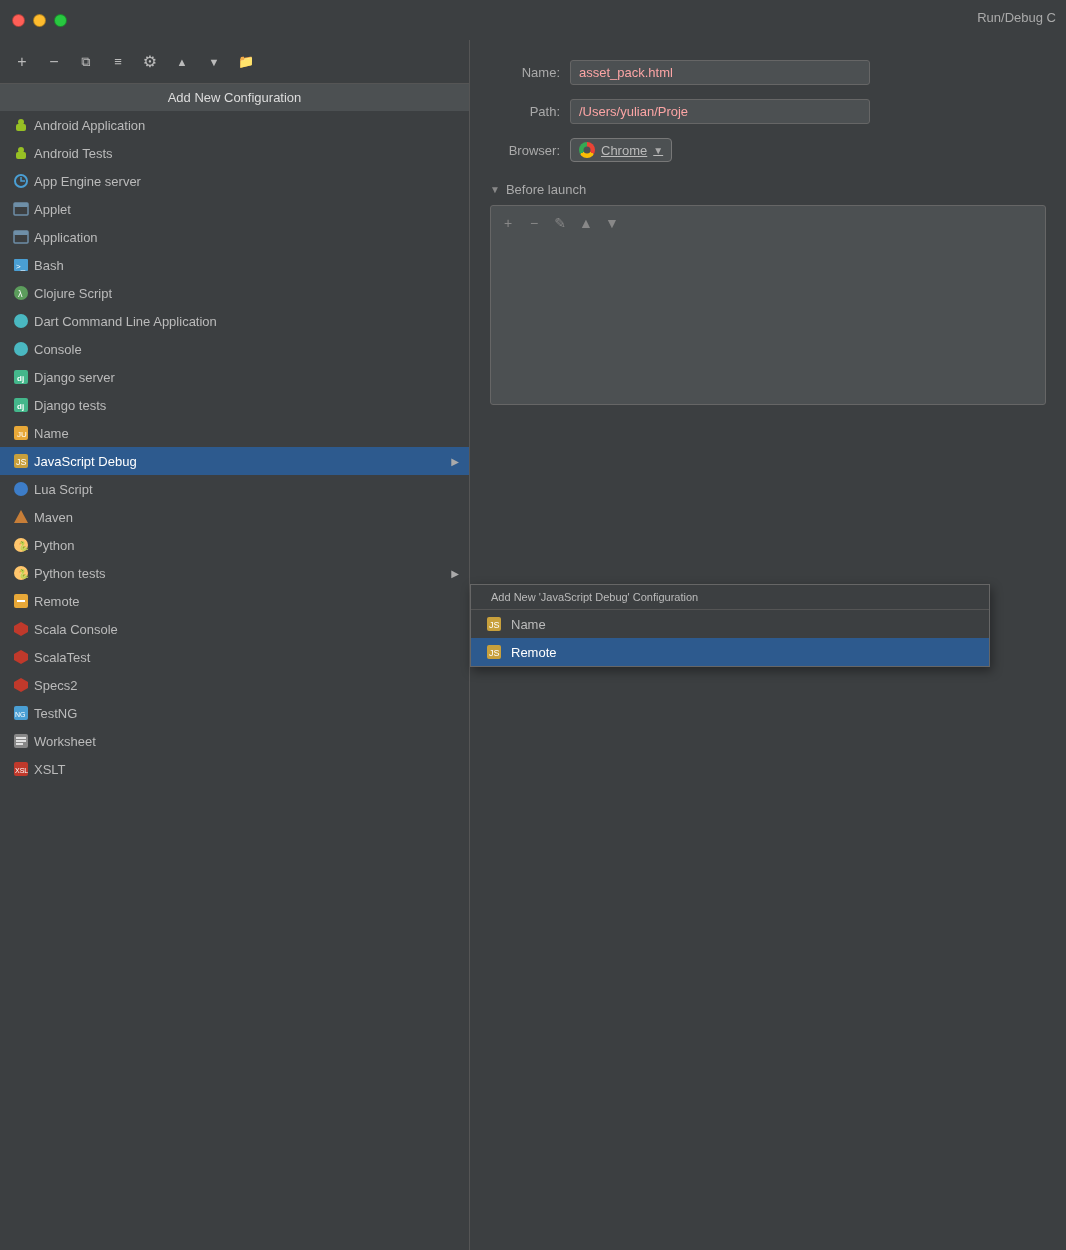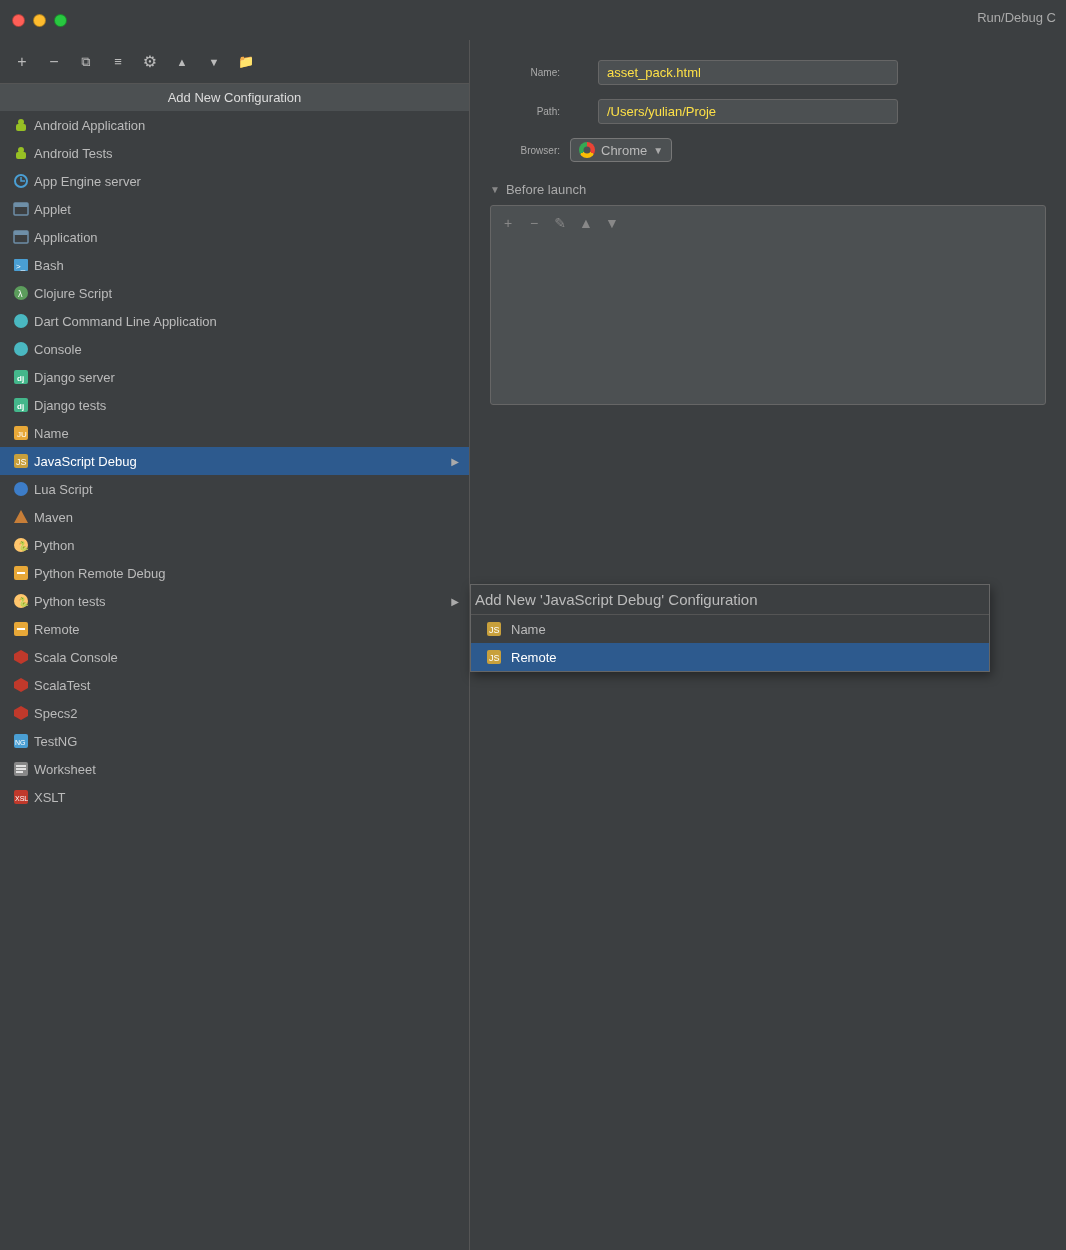--- a/index.html
+++ b/index.html
@@ -155,43 +155,43 @@
       padding: 20px;
     }
     .form-row {
       display: flex;
       align-items: center;
       margin-bottom: 14px;
       gap: 10px;
     }
     .form-label {
       color: #aaaaaa;
-      font-size: 10px;
+      font-size: 13px;
       width: 70px;
       text-align: right;
     }
     .form-input {
       background: #4c5052;
       border: 1px solid #666;
       border-radius: 3px;
-      color: #fde047;
+      color: #fca5a5;
       padding: 4px 8px;
       font-size: 13px;
       width: 300px;
-      margin-left: 28px;
     }
     .browser-select {
       display: flex;
       align-items: center;
       background: #4c5052;
       border: 1px solid #777;
       border-radius: 4px;
       padding: 3px 8px;
       gap: 6px;
       cursor: pointer;
+      text-decoration: underline;
     }
     .browser-chrome-icon {
       width: 16px;
       height: 16px;
       border-radius: 50%;
       background: conic-gradient(#ea4335 0deg 120deg, #fbbc05 120deg 240deg, #34a853 240deg 360deg);
       position: relative;
       flex-shrink: 0;
     }
     .browser-chrome-icon::after {
@@ -252,23 +252,23 @@
       top: 584px; 
       z-index: 100;
       display: flex;
       flex-direction: column;
       background: #3c3f41;
       border: 1px solid #666;
       box-shadow: 2px 4px 10px rgba(0,0,0,0.4);
       min-width: 520px;
     }
     .submenu-header {
-      padding: 6px 4px;
+      padding: 6px 20px;
       color: #bbbbbb;
-      font-size: 15px;
+      font-size: 11px;
       border-bottom: 1px solid #555;
       background: #3c3f41;
     }
     .submenu-item {
       display: flex;
       align-items: center;
       padding: 5px 14px;
       gap: 8px;
       cursor: pointer;
       color: #bbbbbb;
@@ -460,29 +460,20 @@
           <span>Maven</span>
         </div>
         <div class="config-item">
           <span class="config-icon icon-python">
             <svg width="16" height="16" viewBox="0 0 16 16">
               <circle cx="8" cy="8" r="7" fill="#ffc66d"></circle>
               <text x="5" y="12" font-size="9" fill="#3c3f41">🐍</text>
             </svg>
           </span>
           <span>Python</span>
-        </div>
-        <div class="config-item">
-          <span class="config-icon icon-remote">
-            <svg width="16" height="16" viewBox="0 0 16 16">
-              <rect x="1" y="1" width="14" height="14" rx="2" fill="#e8a838"></rect>
-              <rect x="4" y="7" width="8" height="2" fill="white"></rect>
-            </svg>
-          </span>
-          <span>Python Remote Debug</span>
         </div>
         <div class="config-item has-submenu">
           <span class="config-icon icon-python">
             <svg width="16" height="16" viewBox="0 0 16 16">
               <circle cx="8" cy="8" r="7" fill="#ffc66d"></circle>
               <text x="5" y="12" font-size="9" fill="#3c3f41">🐍</text>
             </svg>
           </span>
           <span>Python tests</span>
         </div>

